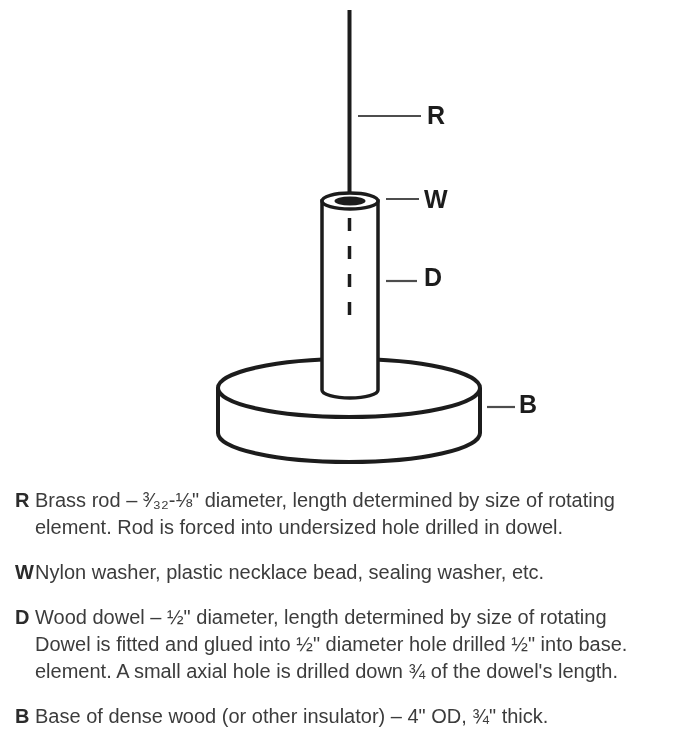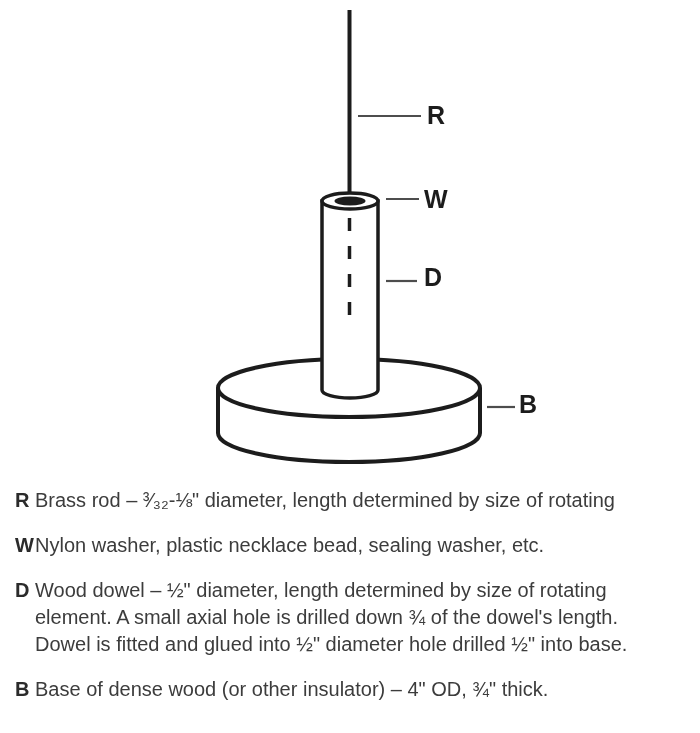--- a/index.html
+++ b/index.html
@@ -91,36 +91,37 @@
     <span class="part-label label-d">D</span>
     <span class="part-label label-b">B</span>
   </div>
 
   <div class="legend">
 
     <div class="legend-entry">
       <div class="legend-key">R</div>
       <div class="legend-lines">
         <div class="legend-line">Brass rod – ³⁄₃₂-⅛" diameter, length determined by size of rotating</div>
+        <div class="legend-line">element. Rod is forced into undersized hole drilled in dowel.</div>
       </div>
     </div>
 
     <div class="legend-entry">
       <div class="legend-key">W</div>
       <div class="legend-lines">
         <div class="legend-line">Nylon washer, plastic necklace bead, sealing washer, etc.</div>
       </div>
     </div>
 
     <div class="legend-entry">
       <div class="legend-key">D</div>
       <div class="legend-lines">
         <div class="legend-line">Wood dowel – ½" diameter, length determined by size of rotating</div>
+        <div class="legend-line">Dowel is fitted and glued into ½" diameter hole drilled ½" into base.</div>
         <div class="legend-line">element. A small axial hole is drilled down ¾ of the dowel's length.</div>
-        <div class="legend-line">Dowel is fitted and glued into ½" diameter hole drilled ½" into base.</div>
       </div>
     </div>
 
     <div class="legend-entry">
       <div class="legend-key">B</div>
       <div class="legend-lines">
         <div class="legend-line">Base of dense wood (or other insulator) – 4" OD, ¾" thick.</div>
       </div>
     </div>
 

